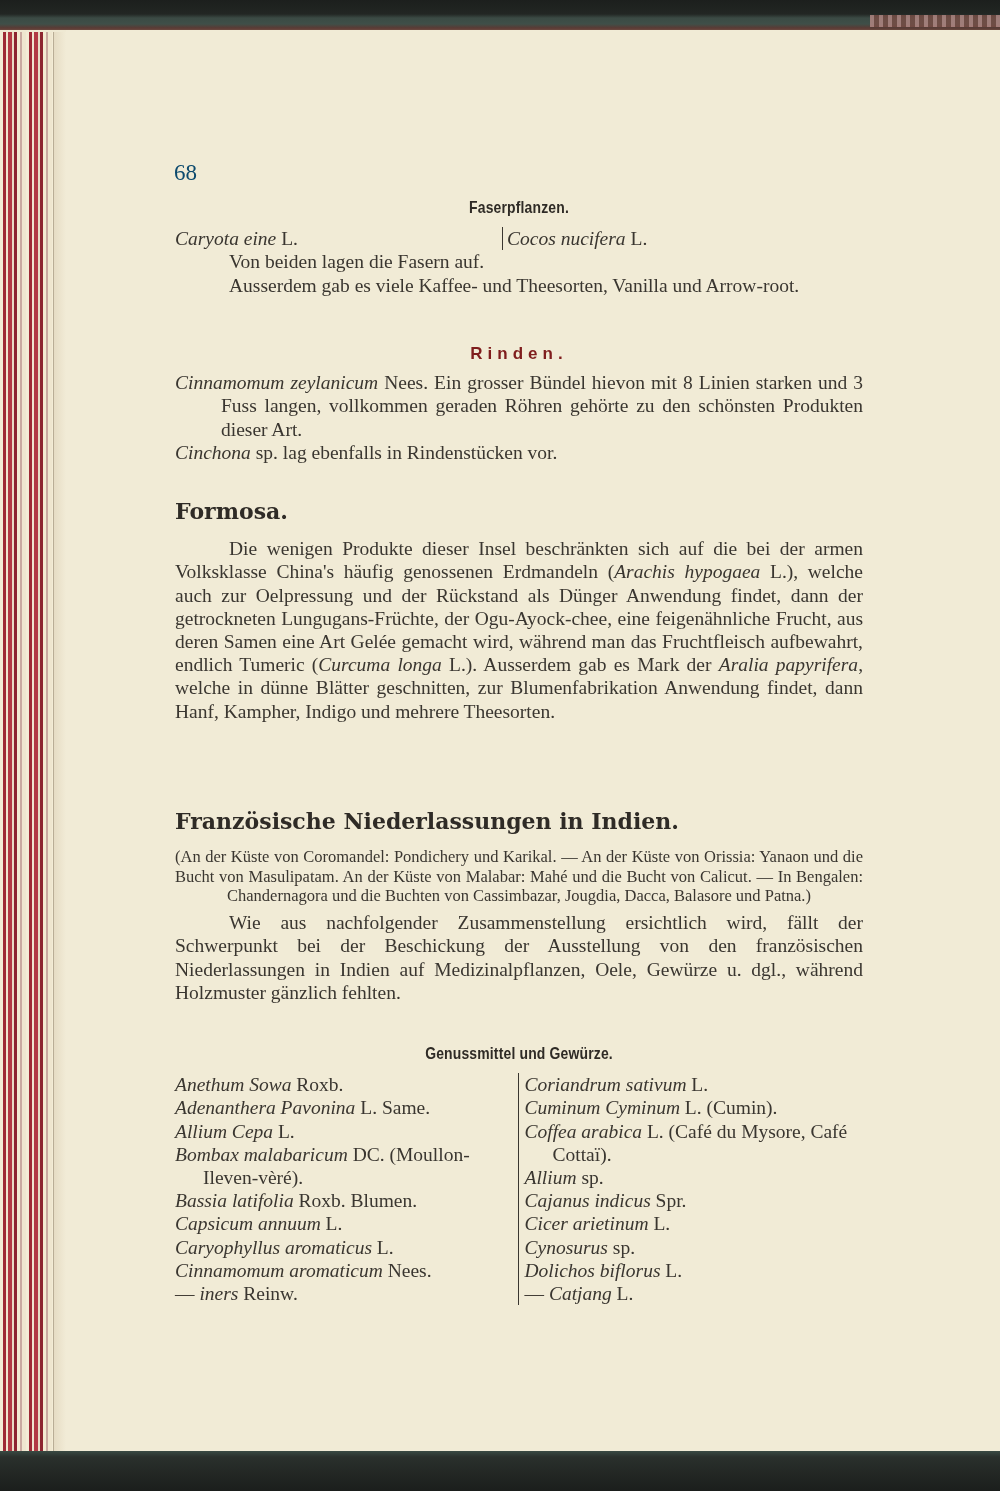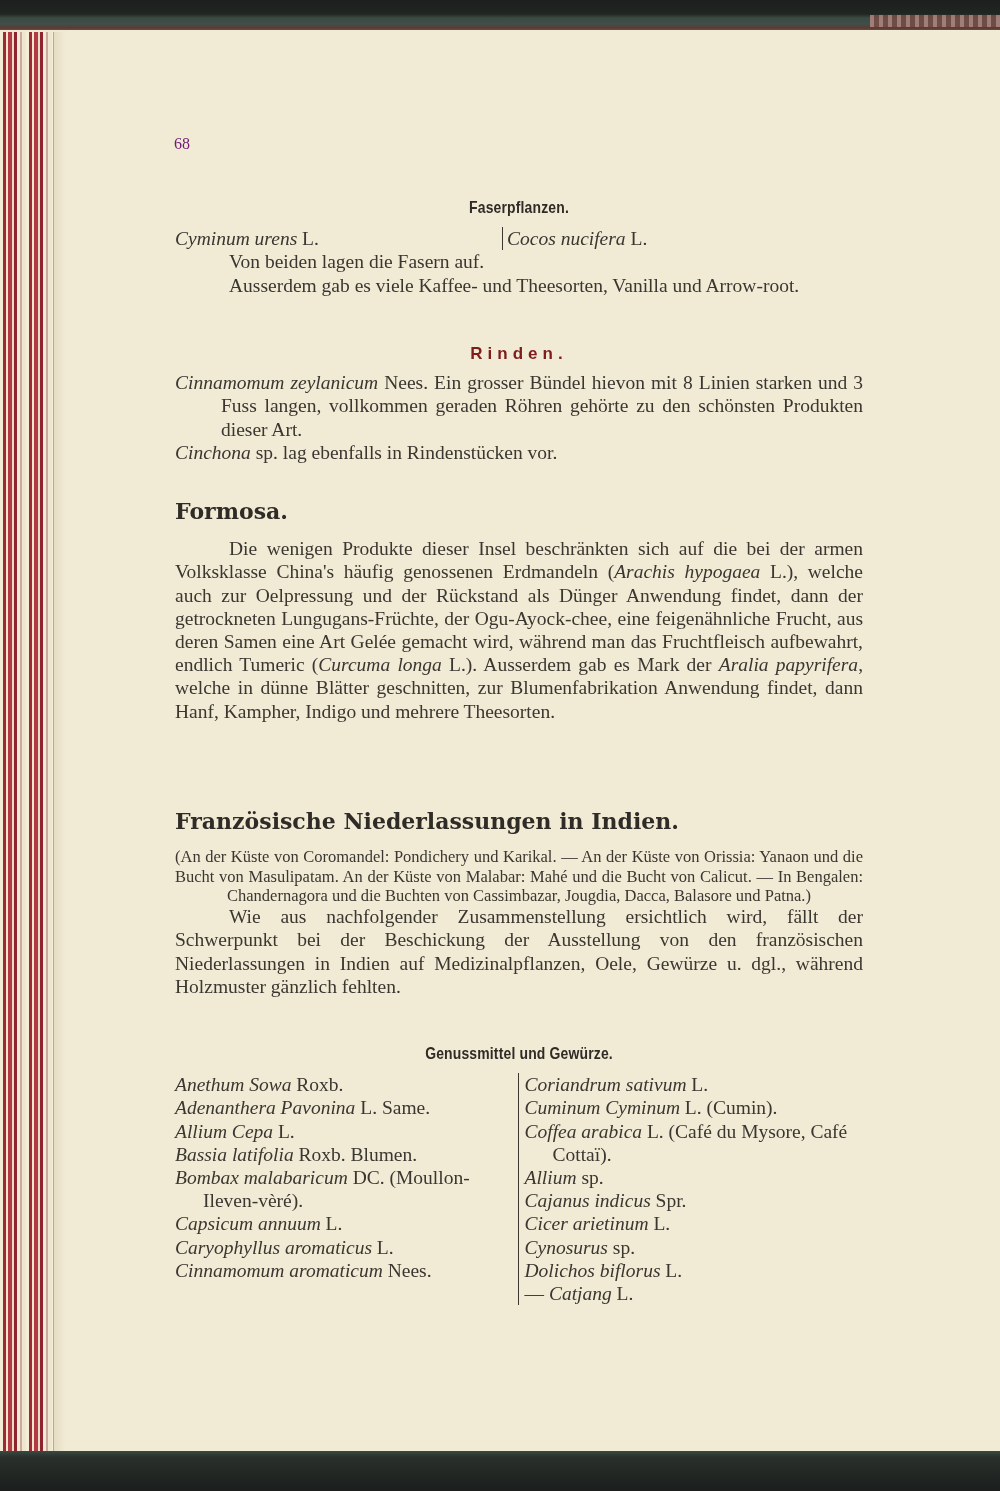--- a/index.html
+++ b/index.html
@@ -32,21 +32,21 @@
       #f3ecd6 0 3px, #9e2a35 3px 6px, #efe6cf 6px 8px, #b23a44 8px 12px,
       #e8dcc4 12px 14px, #8d2430 14px 17px, #f3ead2 17px 20px, #c9a9a0 20px 22px,
       #efe6cf 22px 26px);
   }
   .page-edge::after {
     content: ""; position: absolute; right: 0; top: 0; width: 12px; height: 100%;
     background: linear-gradient(90deg, #e6dcc4, #f1ebd6);
     border-left: 1px solid #b9ad96;
   }
   .text { position: absolute; left: 175px; width: 688px; font-size: 19.5px; line-height: 23.2px; }
-  .page-num { position: absolute; left: 174px; top: 135px; font-size: 16px; color: #701a75; }
+  .page-num { position: absolute; left: 174px; top: 160px; font-size: 23px; color: #0c4a6e; }
   .h-small { text-align: center; font-family: "Liberation Sans", sans-serif; font-weight: bold;
     font-size: 17px; transform: scaleX(.82); letter-spacing: .2px; color: #2f2b26; }
   .h-spaced { text-align: center; font-family: "Liberation Sans", sans-serif; font-weight: bold;
     font-size: 17px; letter-spacing: 5px; color: #7f1d1d; }
   .h-big { text-align: left; font-family: "DejaVu Serif", serif; font-weight: bold;
     font-size: 22px; color: #2f2b26; }
   .p { text-align: justify; margin: 0; }
   .indent { text-indent: 54px; }
   .hang { padding-left: 46px; text-indent: -46px; text-align: justify; }
   i { font-style: italic; }
@@ -68,56 +68,57 @@
   </div>
 <div class="page-edge"></div>
 <div class="page"></div>
 <div class="cover-bottom"></div>
 
 <div class="page-num">68</div>
 
 <div class="text" style="top:196px">
   <div class="h-small">Faserpflanzen.</div>
   <div class="row-pair" style="margin-top:8px">
-    <div class="cell1" style="width:327px;border-right:1px solid #3a3630"><i>Cyminum urens</i><span> L.</span></div>
+    <div class="cell1" style="width:327px;border-right:1px solid #3a3630"><i>Caryota eine</i><span> L.</span></div>
     <div class="cell2"><i>Cocos nucifera</i><span> L.</span></div>
   </div>
   <p class="p indent">Von beiden lagen die Fasern auf.</p>
   <p class="p indent">Ausserdem gab es viele Kaffee- und Theesorten, Vanilla und Arrow-root.</p>
 </div>
 
 <div class="text" style="top:342px">
   <div class="h-spaced">Rinden.</div>
   <div class="hang" style="margin-top:6px"><i>Cinnamomum zeylanicum</i><span> Nees. Ein grosser Bündel hievon mit 8 Linien starken und 3 Fuss langen, vollkommen geraden Röhren gehörte zu den schönsten Produkten dieser Art.</span></div>
   <div class="hang"><i>Cinchona</i><span> sp. lag ebenfalls in Rindenstücken vor.</span></div>
 </div>
 
 <div class="text" style="top:500px">
   <div class="h-big">Formosa.</div>
   <p class="p indent" style="margin-top:14px"><span>Die wenigen Produkte dieser Insel beschränkten sich auf die bei der armen Volksklasse China's häufig genossenen Erdmandeln (</span><i>Arachis hypogaea</i><span> L.), welche auch zur Oelpressung und der Rückstand als Dünger Anwendung findet, dann der getrockneten Lungugans-Früchte, der Ogu-Ayock-chee, eine feigenähnliche Frucht, aus deren Samen eine Art Gelée gemacht wird, während man das Fruchtfleisch aufbewahrt, endlich Tumeric (</span><i>Curcuma longa</i><span> L.). Ausserdem gab es Mark der </span><i>Aralia papyrifera</i><span>, welche in dünne Blätter geschnitten, zur Blumenfabrikation Anwendung findet, dann Hanf, Kampher, Indigo und mehrere Theesorten.</span></p>
 </div>
 
 <div class="text" style="top:810px">
   <div class="h-big">Französische Niederlassungen in Indien.</div>
   <p class="small" style="margin:14px 0 0">(An der Küste von Coromandel: Pondichery und Karikal. — An der Küste von Orissia: Yanaon und die Bucht von Masulipatam. An der Küste von Malabar: Mahé und die Bucht von Calicut. — In Bengalen: Chandernagora und die Buchten von Cassimbazar, Jougdia, Dacca, Balasore und Patna.)</p>
-  <p class="p indent" style="margin-top:0">Wie aus nachfolgender Zusammenstellung ersichtlich wird, fällt der Schwerpunkt bei der Beschickung der Ausstellung von den französischen Niederlassungen in Indien auf Medizinalpflanzen, Oele, Gewürze u. dgl., während Holzmuster gänzlich fehlten.</p>
+  <p class="p indent" style="margin-top:6px">Wie aus nachfolgender Zusammenstellung ersichtlich wird, fällt der Schwerpunkt bei der Beschickung der Ausstellung von den französischen Niederlassungen in Indien auf Medizinalpflanzen, Oele, Gewürze u. dgl., während Holzmuster gänzlich fehlten.</p>
 </div>
 
 <div class="text" style="top:1042px">
   <div class="h-small">Genussmittel und Gewürze.</div>
   <div class="two-col" style="margin-top:8px">
     <div class="col left" id="col-left">
         <div class="entry"><i>Anethum Sowa</i><span> Roxb.</span></div>
         <div class="entry"><i>Adenanthera Pavonina</i><span> L.  Same.</span></div>
         <div class="entry"><i>Allium Cepa</i><span> L.</span></div>
+        <div class="entry"><i>Bombax malabaricum</i><span> DC. (Moullon-Ileven-vèré).</span></div>
         <div class="entry"><i>Bassia latifolia</i><span> Roxb. Blumen.</span></div>
-        <div class="entry"><i>Bombax malabaricum</i><span> DC. (Moullon-Ileven-vèré).</span></div>
         <div class="entry"><i>Capsicum annuum</i><span> L.</span></div>
         <div class="entry"><i>Caryophyllus aromaticus</i><span> L.</span></div>
         <div class="entry"><i>Cinnamomum aromaticum</i><span> Nees.</span></div>
+        <div class="entry"><span> — </span><i>iners</i><span> Reinw.</span></div>
       </div>
     <div class="col right" id="col-right">
         <div class="entry"><i>Coriandrum sativum</i><span> L.</span></div>
         <div class="entry"><i>Cuminum Cyminum</i><span> L. (Cumin).</span></div>
         <div class="entry"><i>Coffea arabica</i><span> L. (Café du Mysore, Café Cottaï).</span></div>
         <div class="entry"><i>Allium</i><span> sp.</span></div>
         <div class="entry"><i>Cajanus indicus</i><span> Spr.</span></div>
         <div class="entry"><i>Cicer arietinum</i><span> L.</span></div>
         <div class="entry"><i>Cynosurus</i><span> sp.</span></div>
         <div class="entry"><i>Dolichos biflorus</i><span> L.</span></div>

